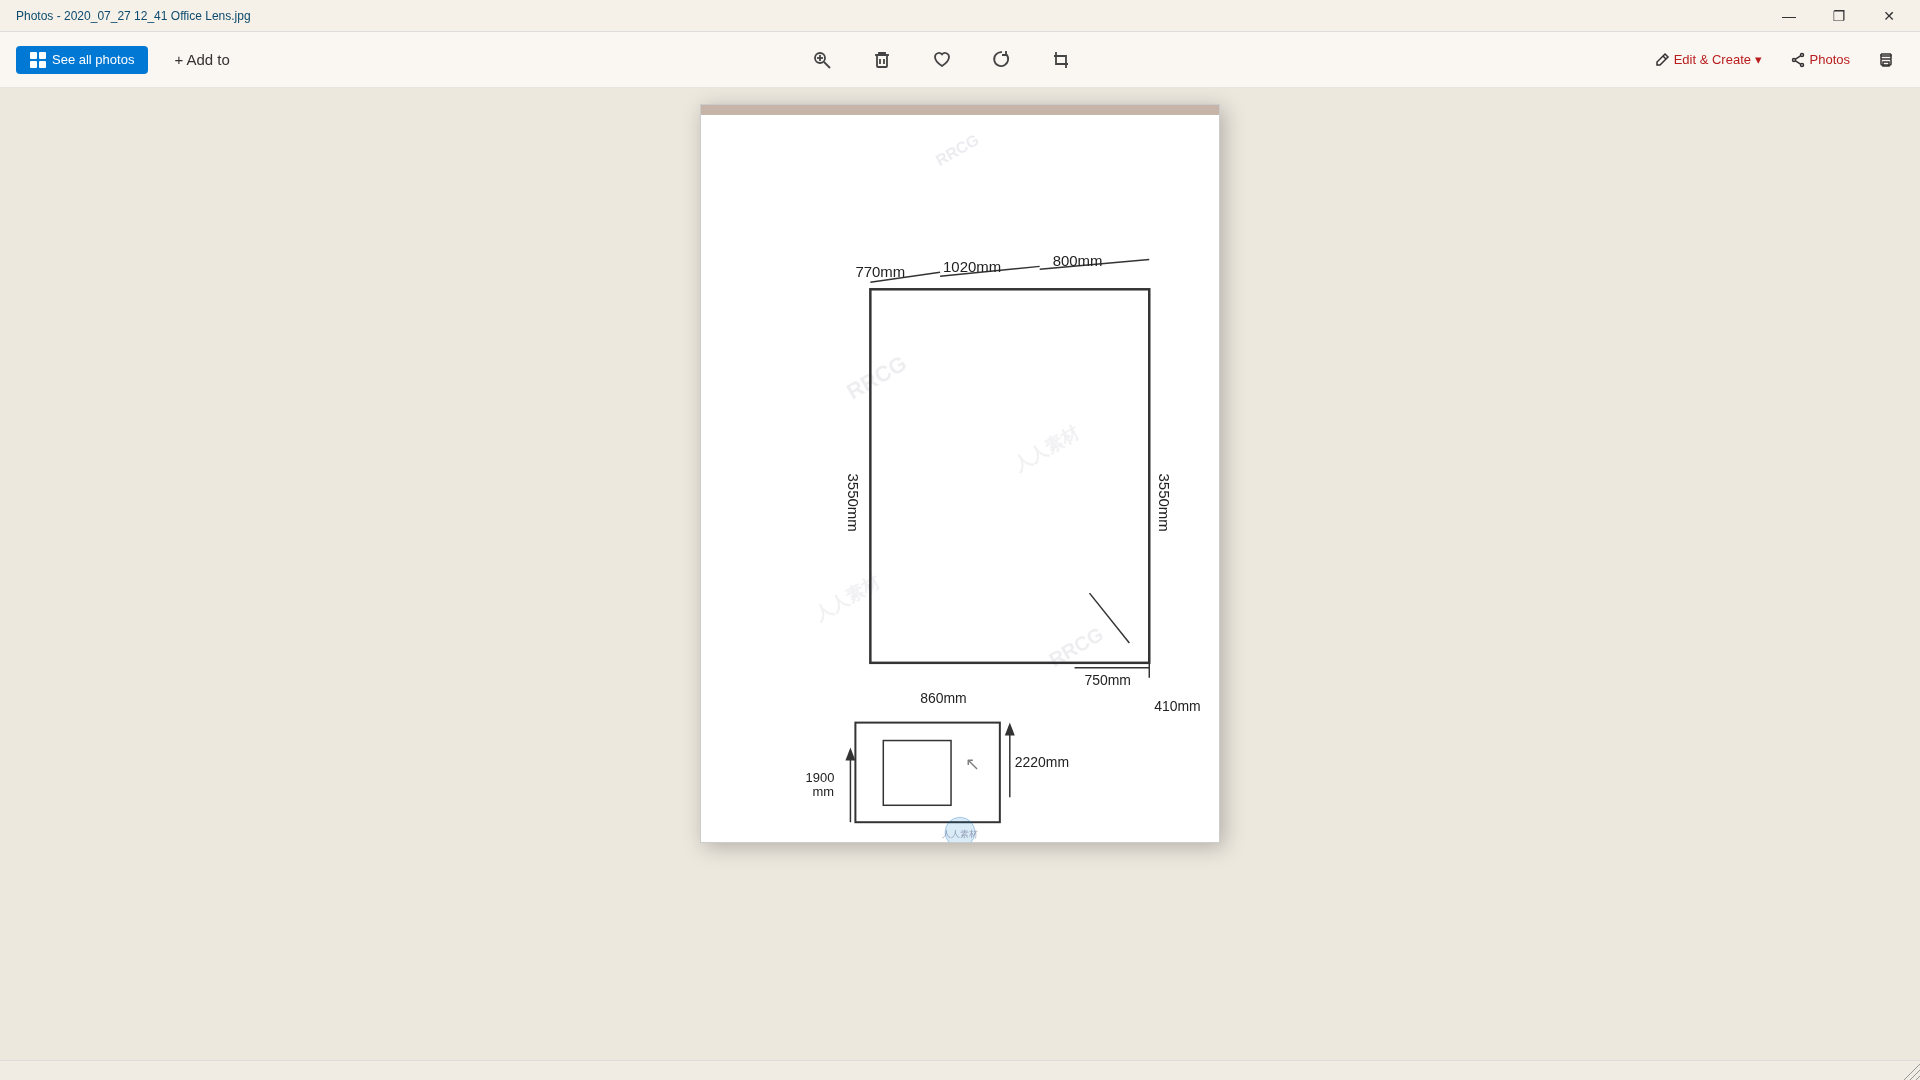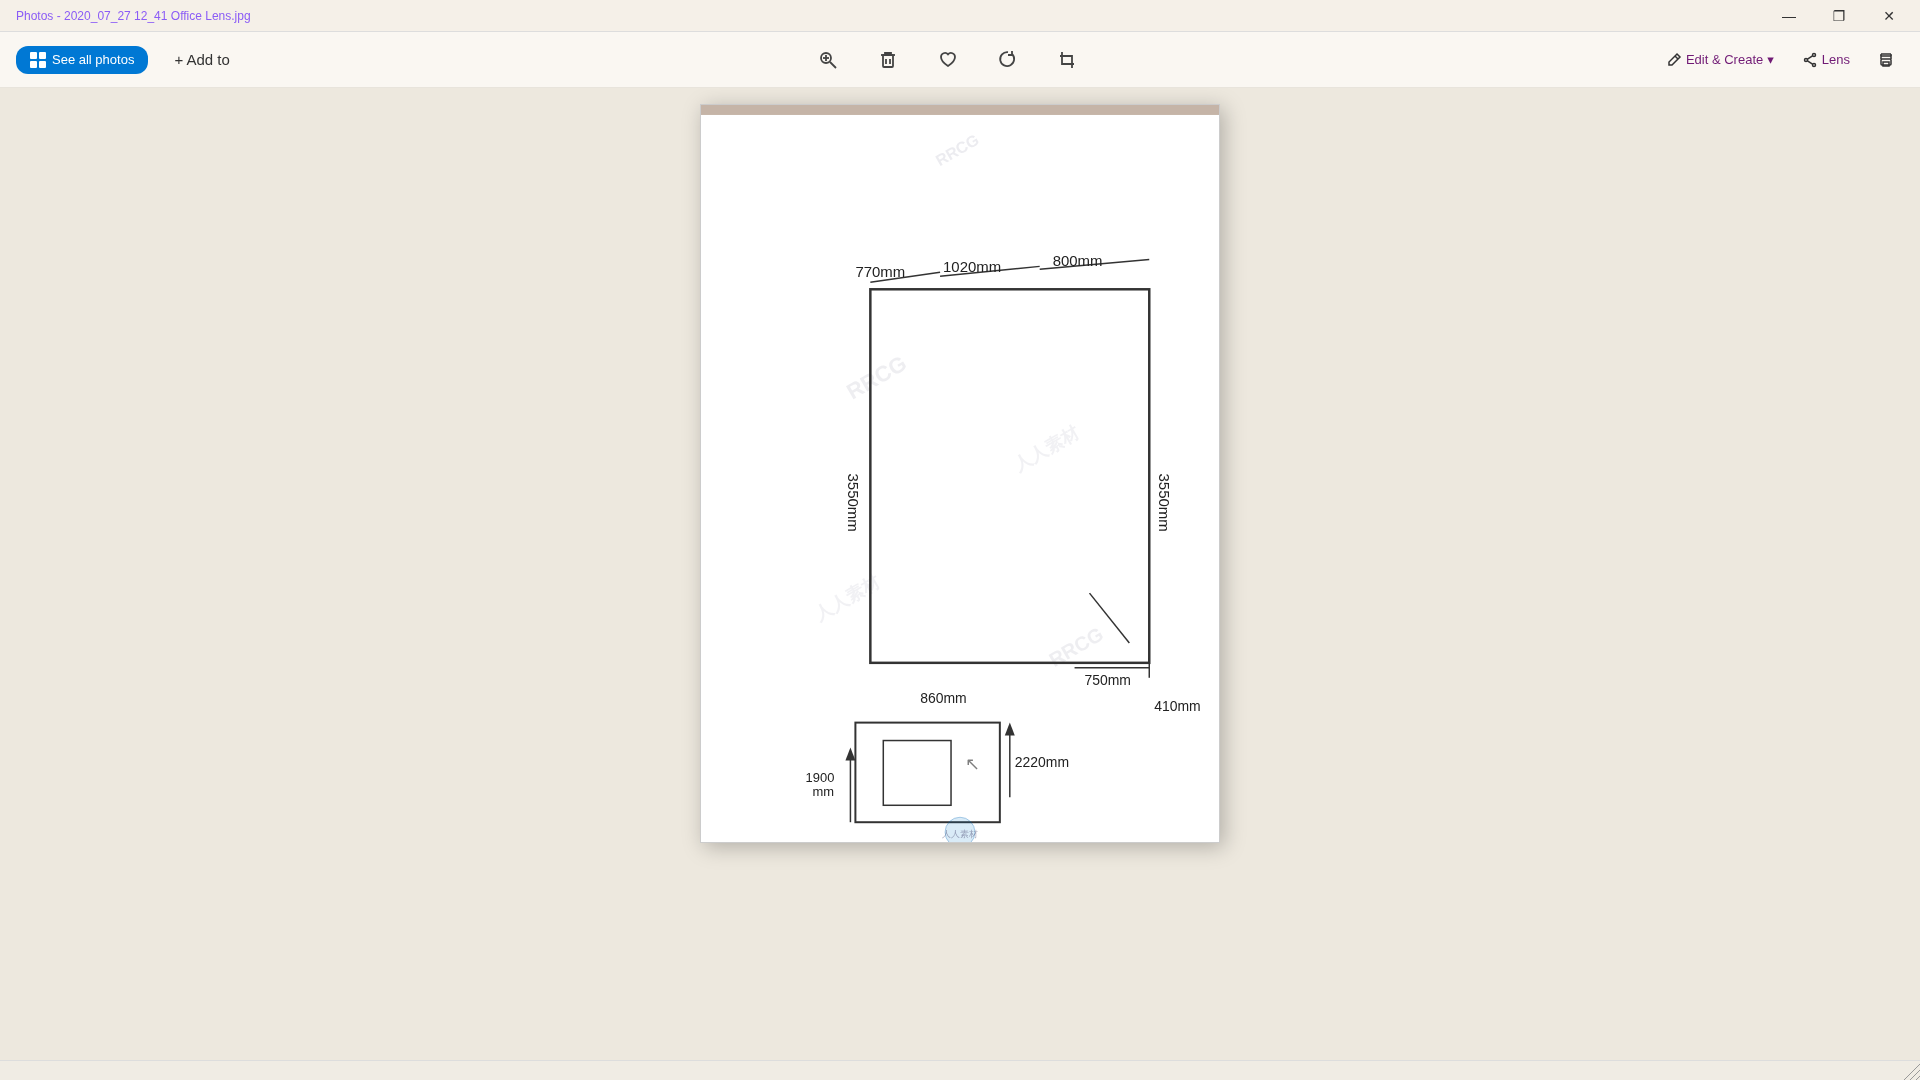--- a/index.html
+++ b/index.html
@@ -20,21 +20,21 @@
       background: #f5f0e8;
       display: flex;
       align-items: center;
       justify-content: space-between;
       padding: 0 8px;
       border-bottom: 1px solid #ddd;
       z-index: 100;
     }
     #titlebar-title {
       font-size: 12px;
-      color: #8b5cf6;
+      color: #0c4a6e;
       padding-left: 8px;
     }
     #titlebar-controls {
       display: flex;
       gap: 4px;
     }
     .title-btn {
       width: 46px;
       height: 32px;
       display: flex;
@@ -77,21 +77,21 @@
       display: flex;
       align-items: center;
       padding: 0 16px;
       border-bottom: 1px solid #e8e4dc;
       z-index: 50;
     }
     #see-all-photos-btn {
       background: #0078d4;
       color: white;
       border: none;
-      border-radius: 12px;
+      border-radius: 4px;
       padding: 6px 14px;
       font-size: 13px;
       display: flex;
       align-items: center;
       gap: 6px;
       cursor: pointer;
       margin-right: 16px;
     }
     #add-to-btn {
       background: transparent;
@@ -125,21 +125,21 @@
     #toolbar-right {
       display: flex;
       align-items: center;
       gap: 8px;
     }
     .toolbar-right-btn {
       background: transparent;
       border: none;
       cursor: pointer;
       font-size: 13px;
-      color: #701a75;
+      color: #b91c1c;
       padding: 6px 10px;
       border-radius: 4px;
       display: flex;
       align-items: center;
       gap: 4px;
     }
 
     
     #main-content {
       position: absolute;
@@ -291,21 +291,21 @@
       <span>▾</span>
     </button>
     <button class="toolbar-right-btn">
       <svg width="16" height="16" viewBox="0 0 16 16" fill="none" stroke="#333" stroke-width="1.5">
         <circle cx="12" cy="3" r="1.5"></circle>
         <circle cx="12" cy="13" r="1.5"></circle>
         <circle cx="4" cy="8" r="1.5"></circle>
         <line x1="10.5" y1="3.8" x2="5.5" y2="7.2"></line>
         <line x1="10.5" y1="12.2" x2="5.5" y2="8.8"></line>
       </svg>
-      <span>Lens</span>
+      <span>Photos</span>
     </button>
     <button class="toolbar-right-btn">
       <svg width="16" height="16" viewBox="0 0 16 16" fill="none" stroke="#333" stroke-width="1.5">
         <rect x="3" y="7" width="10" height="6" rx="1"></rect>
         <polyline points="3,7 3,4 13,4 13,7"></polyline>
         <rect x="5" y="10" width="6" height="4"></rect>
         <line x1="3" y1="4" x2="3" y2="2"></line>
         <line x1="13" y1="4" x2="13" y2="2"></line>
         <line x1="3" y1="2" x2="13" y2="2"></line>
       </svg>

